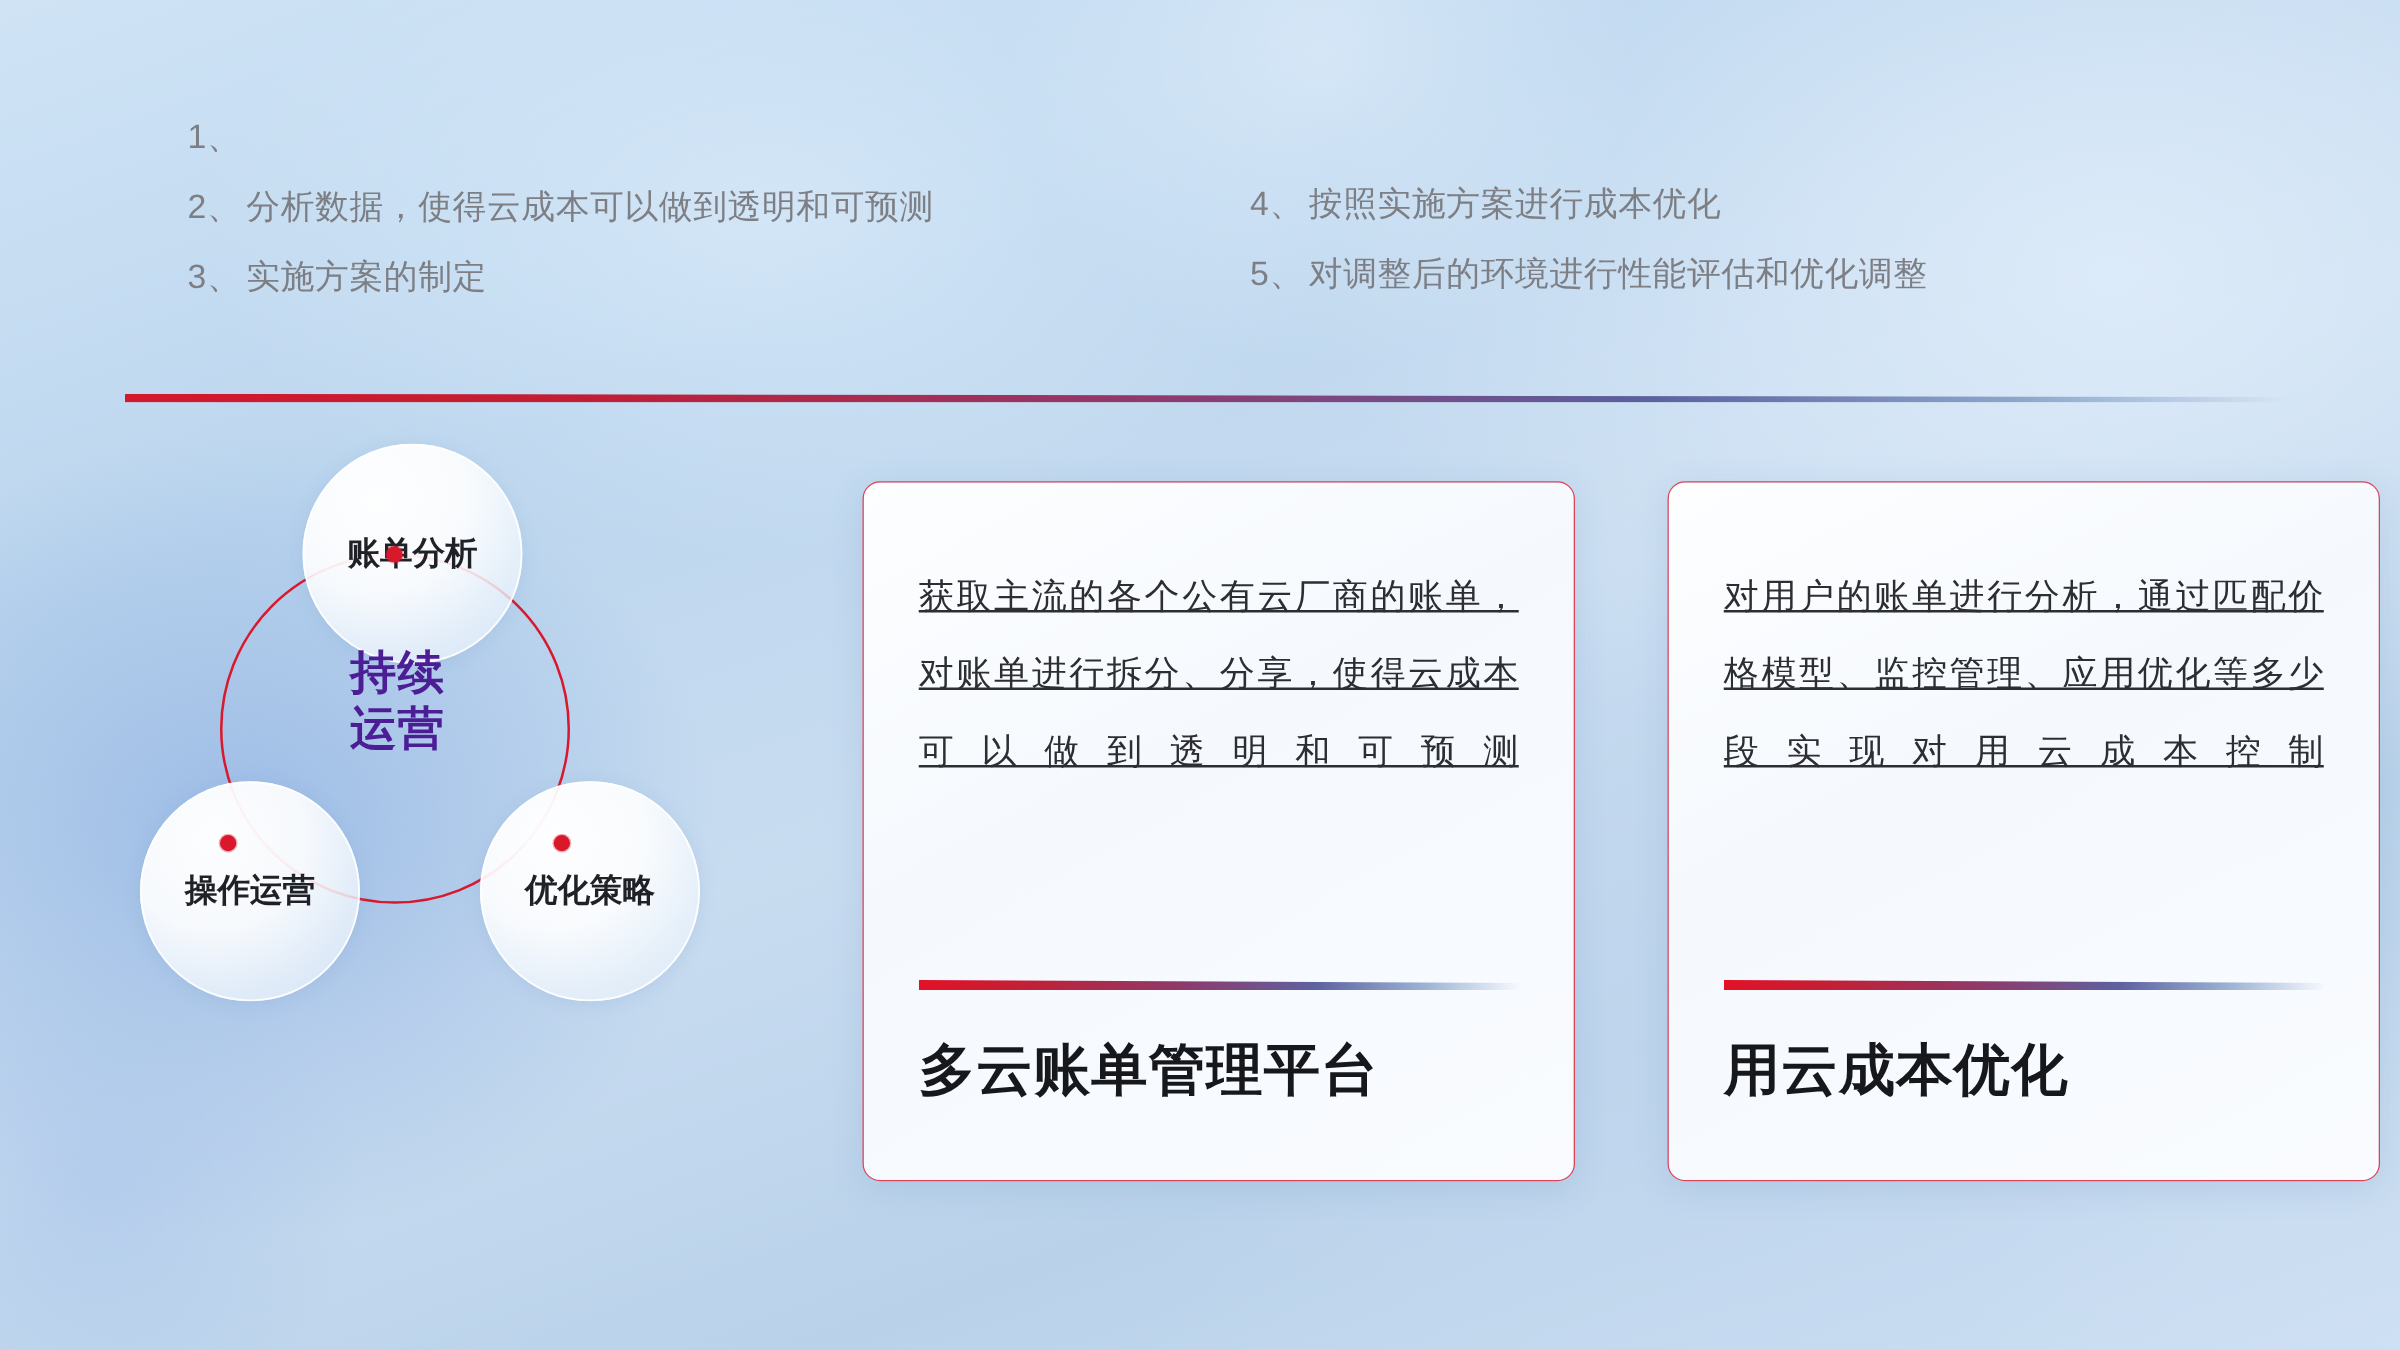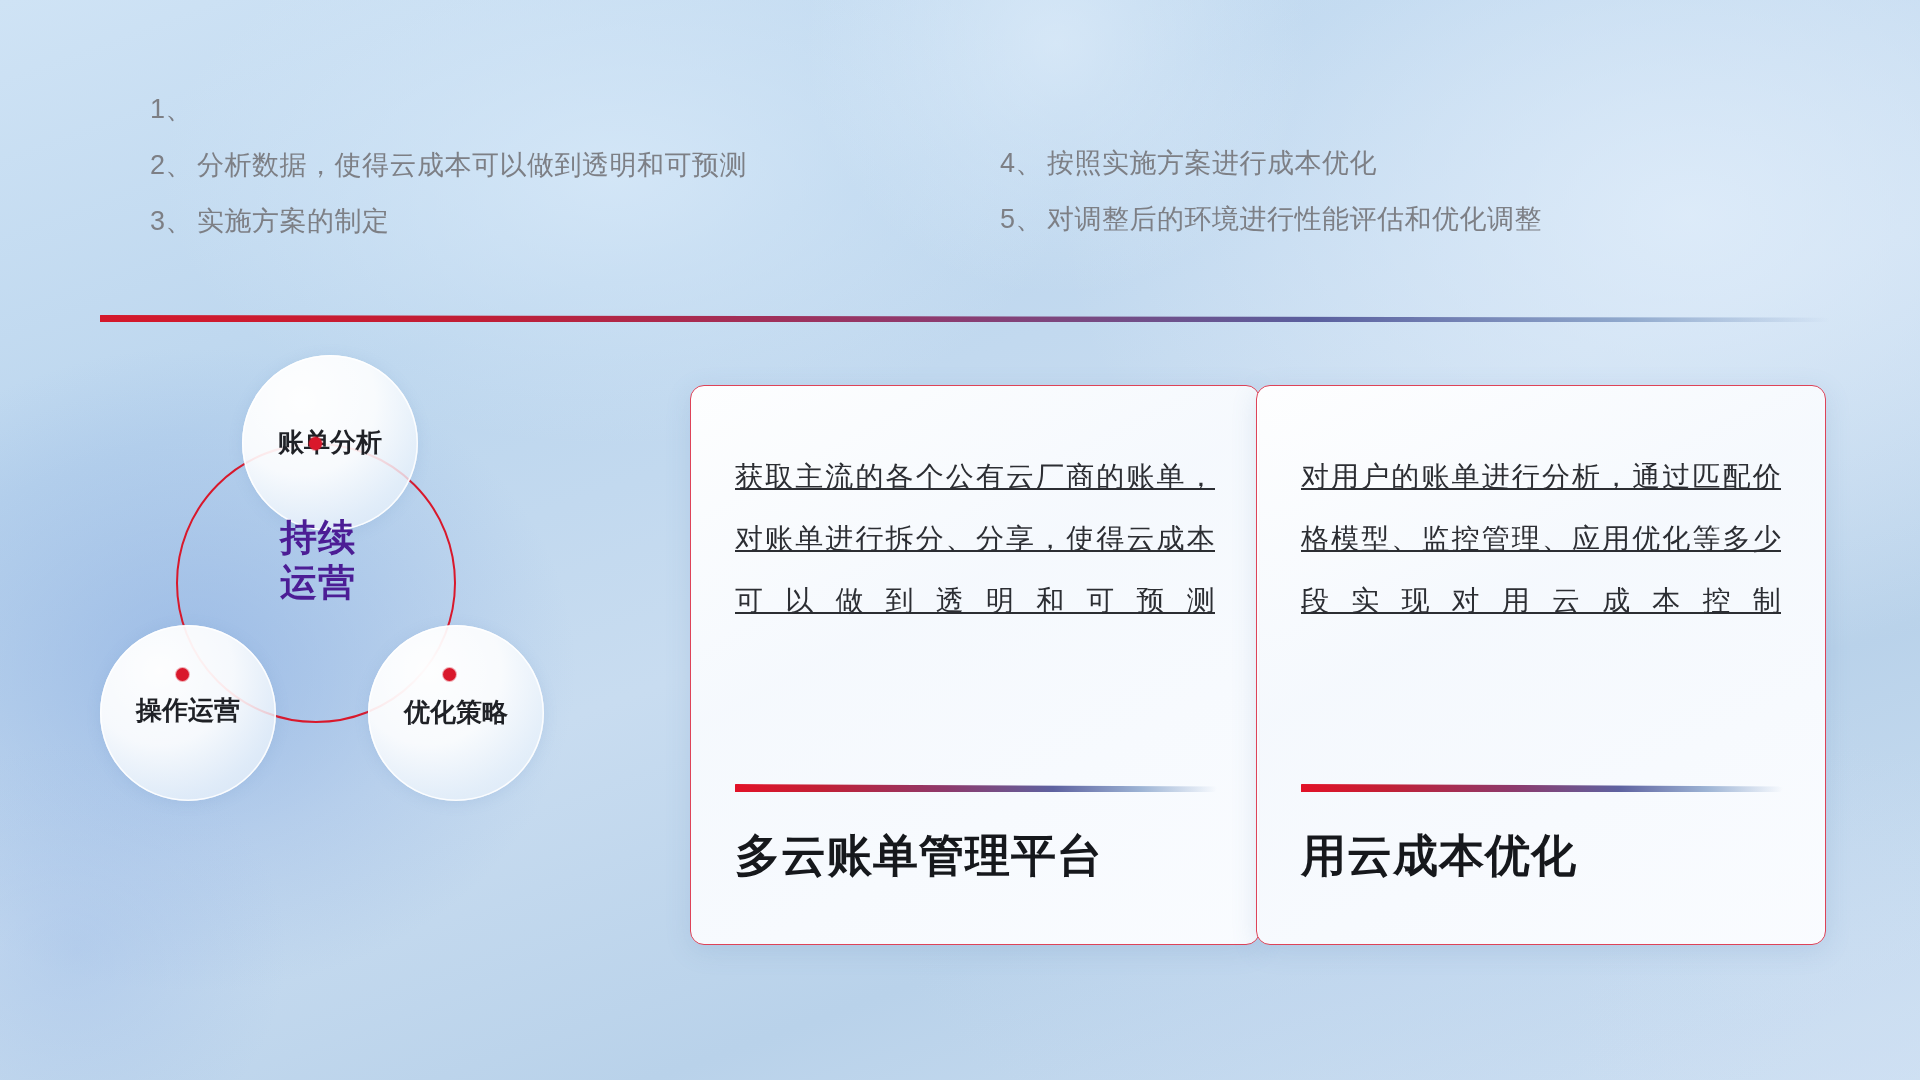--- a/index.html
+++ b/index.html
@@ -47,22 +47,22 @@
   .bubble {
     position:absolute; border-radius:50%;
     background:
       radial-gradient(circle at 34% 26%, rgba(255,255,255,0.98) 0%, rgba(255,255,255,0.90) 42%, rgba(236,244,252,0.80) 72%, rgba(222,234,248,0.72) 100%);
     box-shadow:inset 0 0 0 1.5px rgba(255,255,255,0.85), 0 2px 14px rgba(110,150,200,0.18);
     display:flex; flex-direction:row; align-items:center; justify-content:center;
     color:#1f2126; font-weight:700; font-size:26px; line-height:1.30;
     text-align:center;
   }
   #bubble-top    { left:142px; top:0px;   width:176px; height:176px; }
-  #bubble-left   { left:0px;   top:270px; width:176px; height:176px;font-family:Liberation Mono, monospace; }
-  #bubble-right  { left:268px; top:270px; width:176px; height:176px; }
+  #bubble-left   { left:12px;   top:270px; width:176px; height:176px; }
+  #bubble-right  { left:284px; top:270px; width:176px; height:176px; }
 
   #ring {
     position:absolute; left:76px; top:88px; width:280px; height:280px;
     border-radius:50%; border:2.3px solid #d9182b;
   }
   .node-dot {
     position:absolute; width:13px; height:13px; border-radius:50%;
     background:#d9182b; box-shadow:0 0 0 1px rgba(217,24,43,0.35);
   }
   #dot-top   { left:209px; top:82px; }
@@ -78,21 +78,21 @@
   
   .card {
     position:absolute; top:385px; width:570px; height:560px;
     border-radius:14px;
     border:1.6px solid #de4358;
     background:linear-gradient(152deg, rgba(255,255,255,0.97) 0%, rgba(247,250,254,0.96) 40%, rgba(250,252,255,0.99) 100%);
     box-shadow:0 6px 26px rgba(90,130,180,0.16);
     padding:60px 44px 0 44px;
   }
   #card-1 { left:690px; }
-  #card-2 { left:1256px; }
+  #card-2 { left:1334px; }
   .card-body {
     font-size:28px; color:#2c2e33; line-height:2.22;
     letter-spacing:0.3px; text-align:justify; text-align-last:justify;text-decoration:underline;
   }
   .card-rule {
     position:absolute; left:44px; bottom:152px; width:482px; height:8px;
     background:linear-gradient(90deg,#e21228 0%, #c22036 18%, #8d3a6c 44%, #5e62a0 66%, #9cb3d4 84%, rgba(190,208,232,0) 100%);
     border-radius:4px 30px 30px 4px;
     clip-path:polygon(0 0,100% 30%,100% 100%,0 100%);
   }

